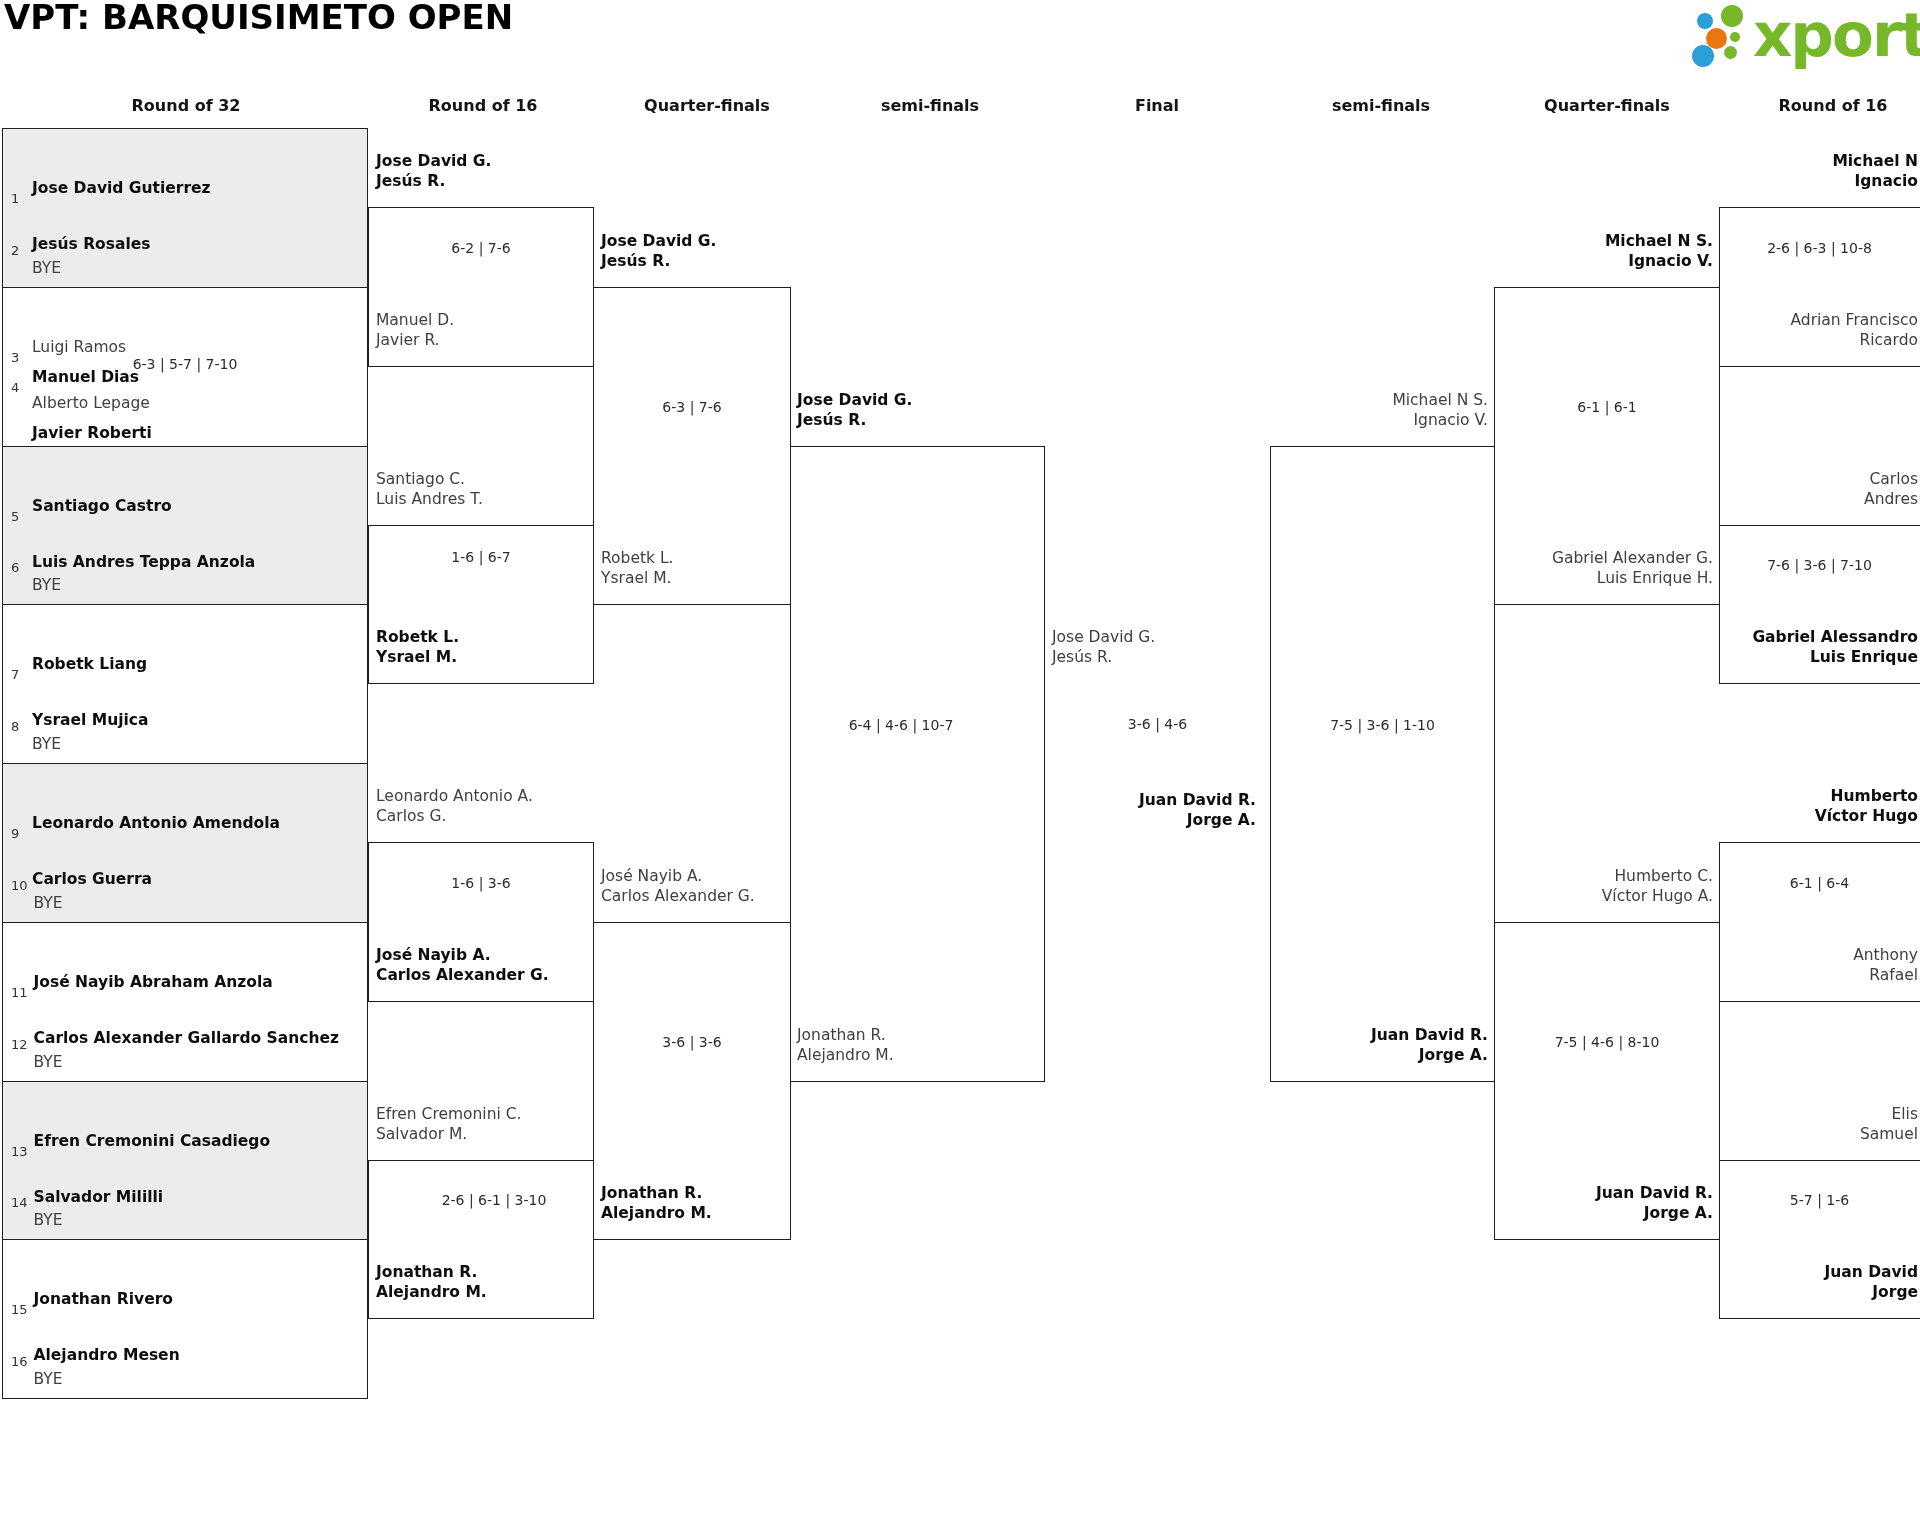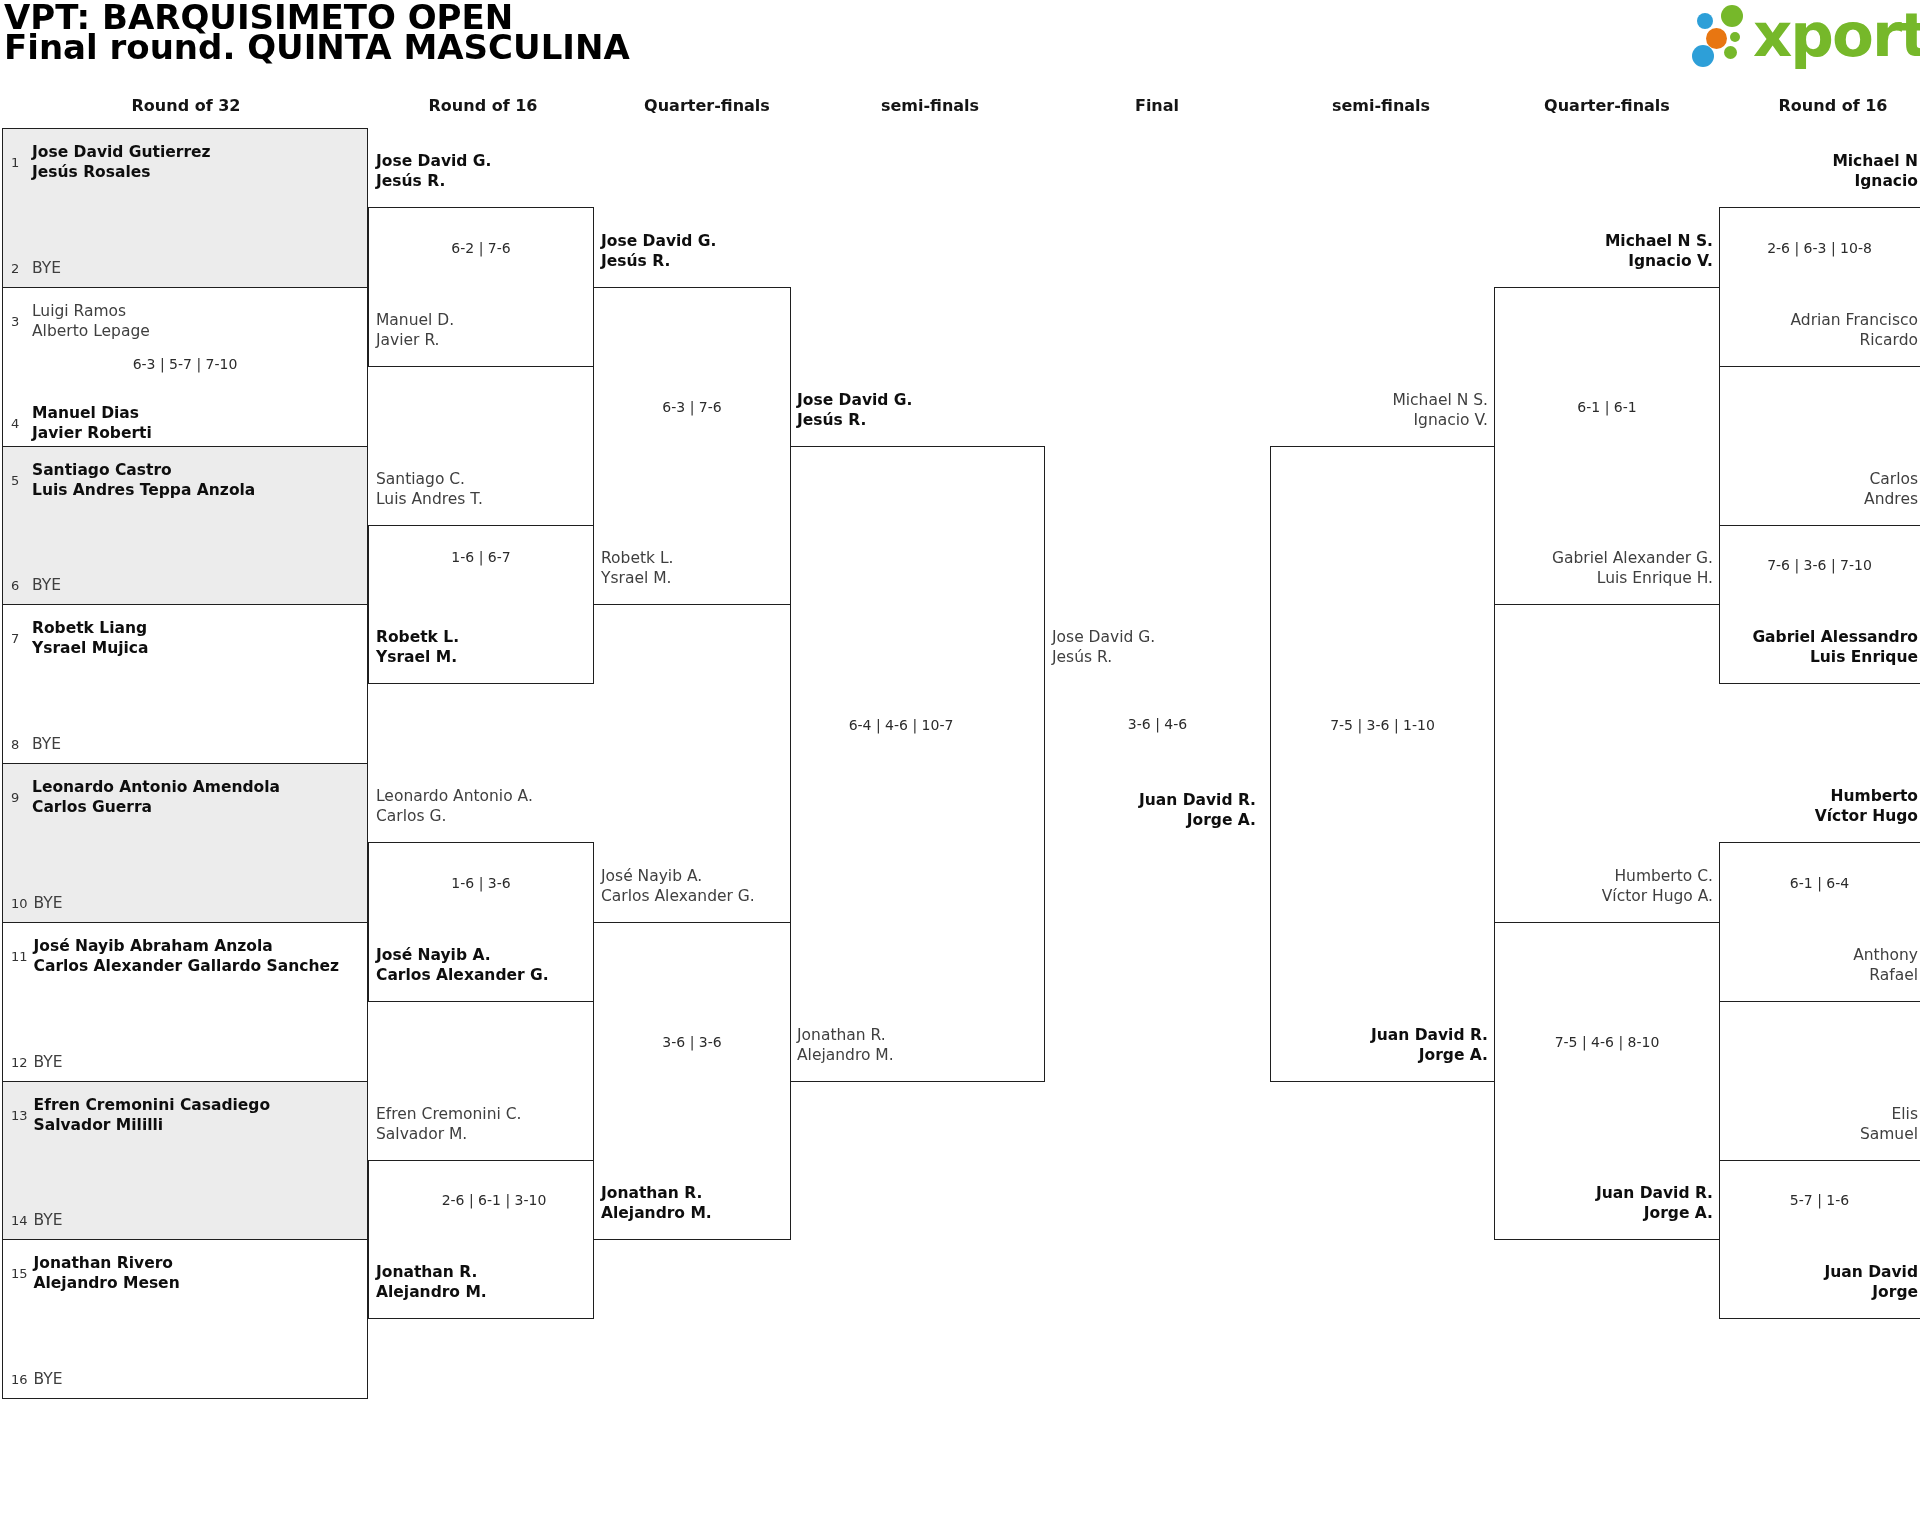--- a/index.html
+++ b/index.html
@@ -17,40 +17,39 @@
   
   .box{position:absolute;left:2px;width:366px;background:#fff;border:1px solid #1f1f1f;box-sizing:border-box;}
   .box.shaded{background:#ececec;}
   .seat{position:absolute;left:8px;display:flex;align-items:center;gap:6px;}
   .seat.t{top:13px;}
   .seat.b1{bottom:9px;}
   .seat.b2{bottom:3px;}
   .seed{font-size:13px;color:#333;min-width:15px;}
   .nm{font-size:15.5px;line-height:20px;color:#3f3f3f;}
   .nm.w{font-weight:700;color:#0e0e0e;}
-  .nm .l{display:block;white-space:nowrap;}
+  .nm .l{display:block;white-space:nowrap;margin-top:36px;}
   .bscore{position:absolute;left:0;right:0;top:calc(50% - 11px);text-align:center;
           font-size:14px;color:#2b2b2b;}
   
   .conn{position:absolute;border:1px solid #1f1f1f;box-sizing:border-box;background:transparent;}
   
   .lbl{position:absolute;font-size:15.5px;line-height:20px;color:#3f3f3f;white-space:nowrap;}
   .lbl .l{display:block;}
   .lbl.w{font-weight:700;color:#0e0e0e;}
   .lbl.r{text-align:right;}
   .cscore{position:absolute;font-size:14px;color:#2b2b2b;text-align:center;white-space:nowrap;}
 </style>
 </head>
 <body>
 
 <div class="page">
 
   <div class="title">
     <div class="t1">VPT: BARQUISIMETO OPEN</div>
-    <div class="t2">Final round. QUINTA MASCULINA</div>
   </div>
 
   <div class="logo">
     <span class="dot" style="left:7px;top:13px;width:16px;height:16px;background:#2d9fd8;"></span>
     <span class="dot" style="left:31px;top:5px;width:22px;height:22px;background:#76b82a;"></span>
     <span class="dot" style="left:16px;top:28px;width:21px;height:21px;background:#e87611;"></span>
     <span class="dot" style="left:40px;top:32px;width:10px;height:10px;background:#76b82a;"></span>
     <span class="dot" style="left:2px;top:45px;width:22px;height:22px;background:#2d9fd8;"></span>
     <span class="dot" style="left:34px;top:46px;width:13px;height:13px;background:#76b82a;"></span>
   </div>

